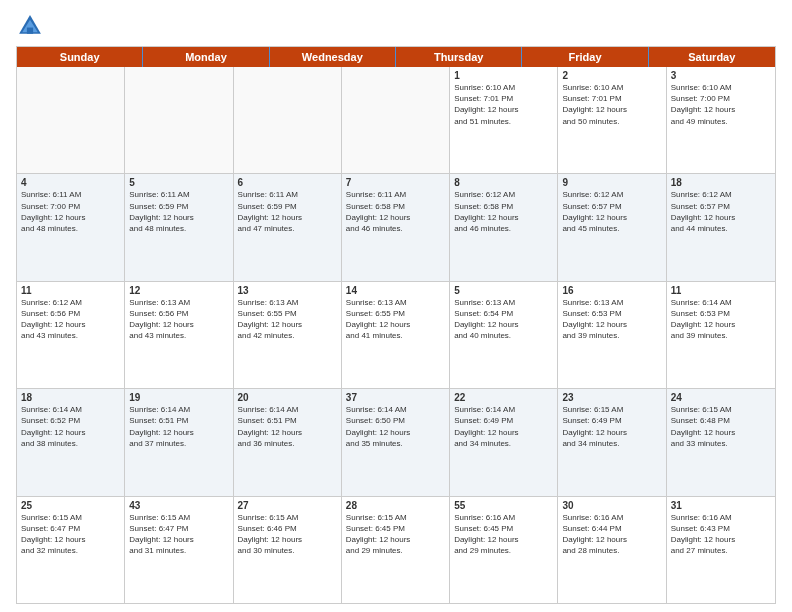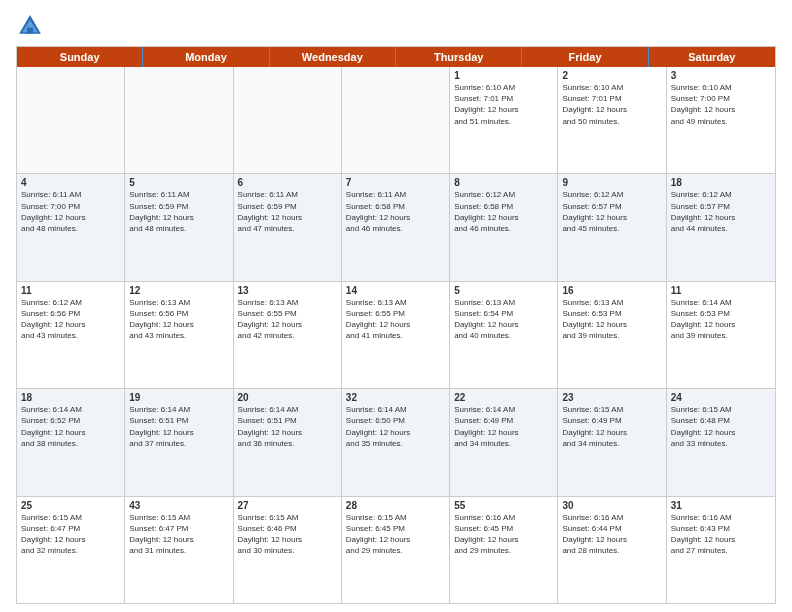--- a/index.html
+++ b/index.html
@@ -285,21 +285,21 @@
 and 37 minutes.</div>
           </div>
           <div class="cal-cell alt-row">
             <div class="day-num">20</div>
             <div class="cell-info" style="white-space: pre-line;">Sunrise: 6:14 AM
 Sunset: 6:51 PM
 Daylight: 12 hours
 and 36 minutes.</div>
           </div>
           <div class="cal-cell alt-row">
-            <div class="day-num">32</div>
+            <div class="day-num">37</div>
             <div class="cell-info" style="white-space: pre-line;">Sunrise: 6:14 AM
 Sunset: 6:50 PM
 Daylight: 12 hours
 and 35 minutes.</div>
           </div>
           <div class="cal-cell alt-row">
             <div class="day-num">22</div>
             <div class="cell-info" style="white-space: pre-line;">Sunrise: 6:14 AM
 Sunset: 6:49 PM
 Daylight: 12 hours

